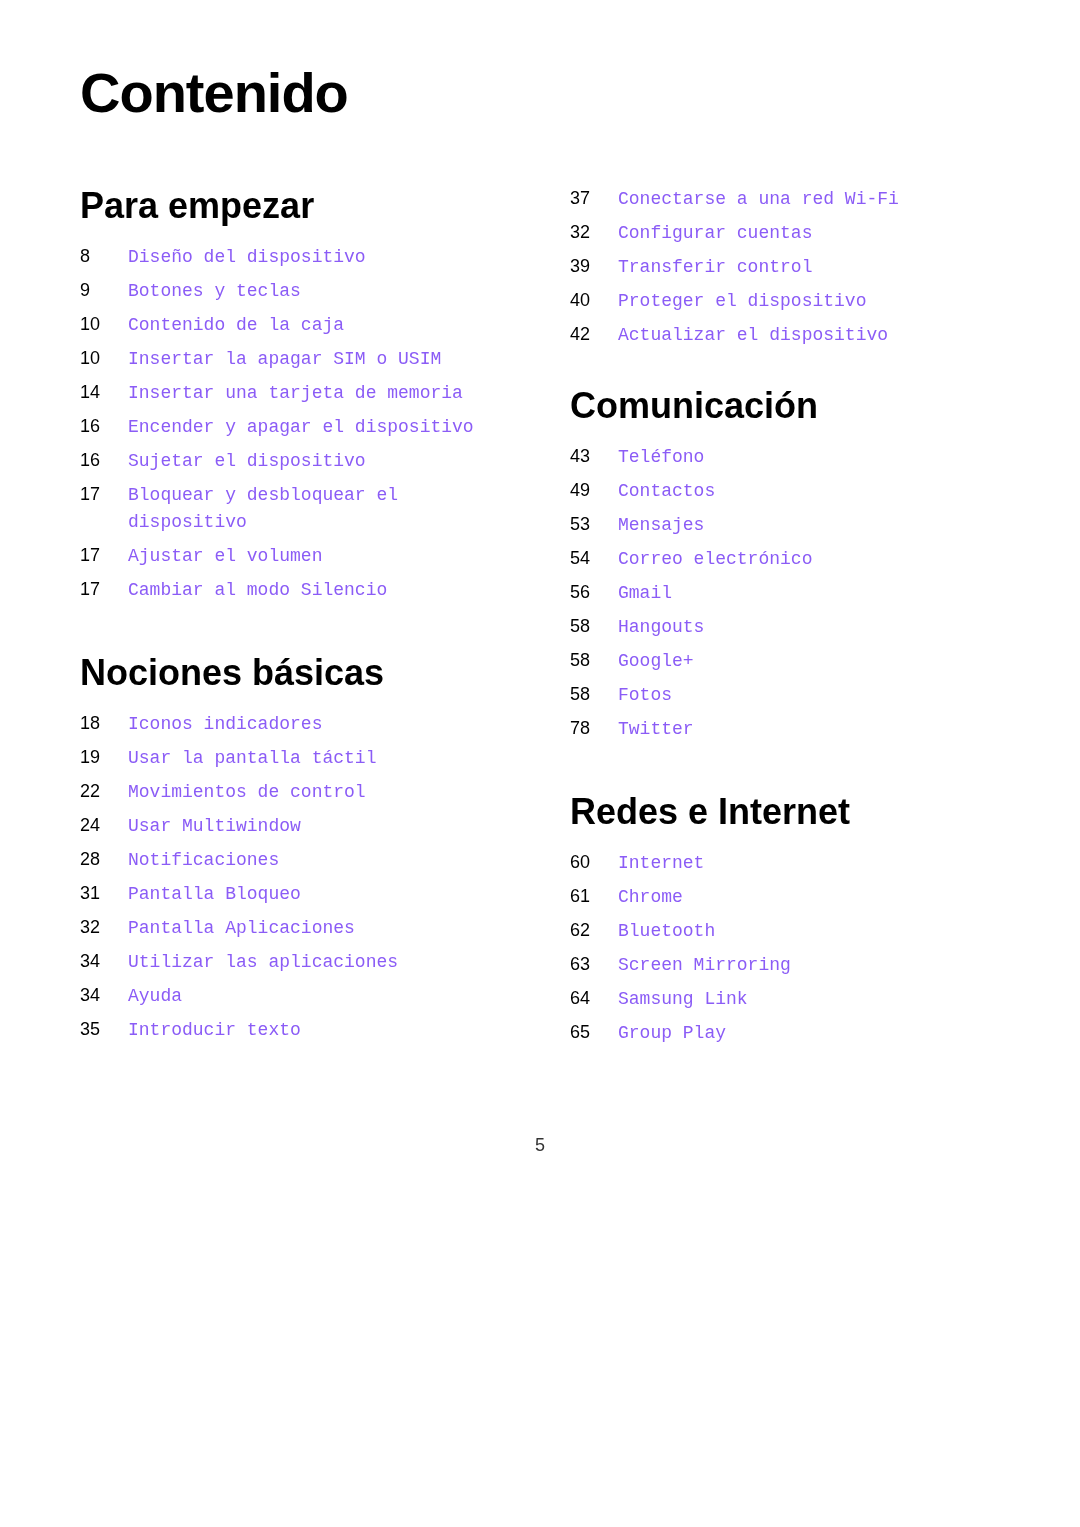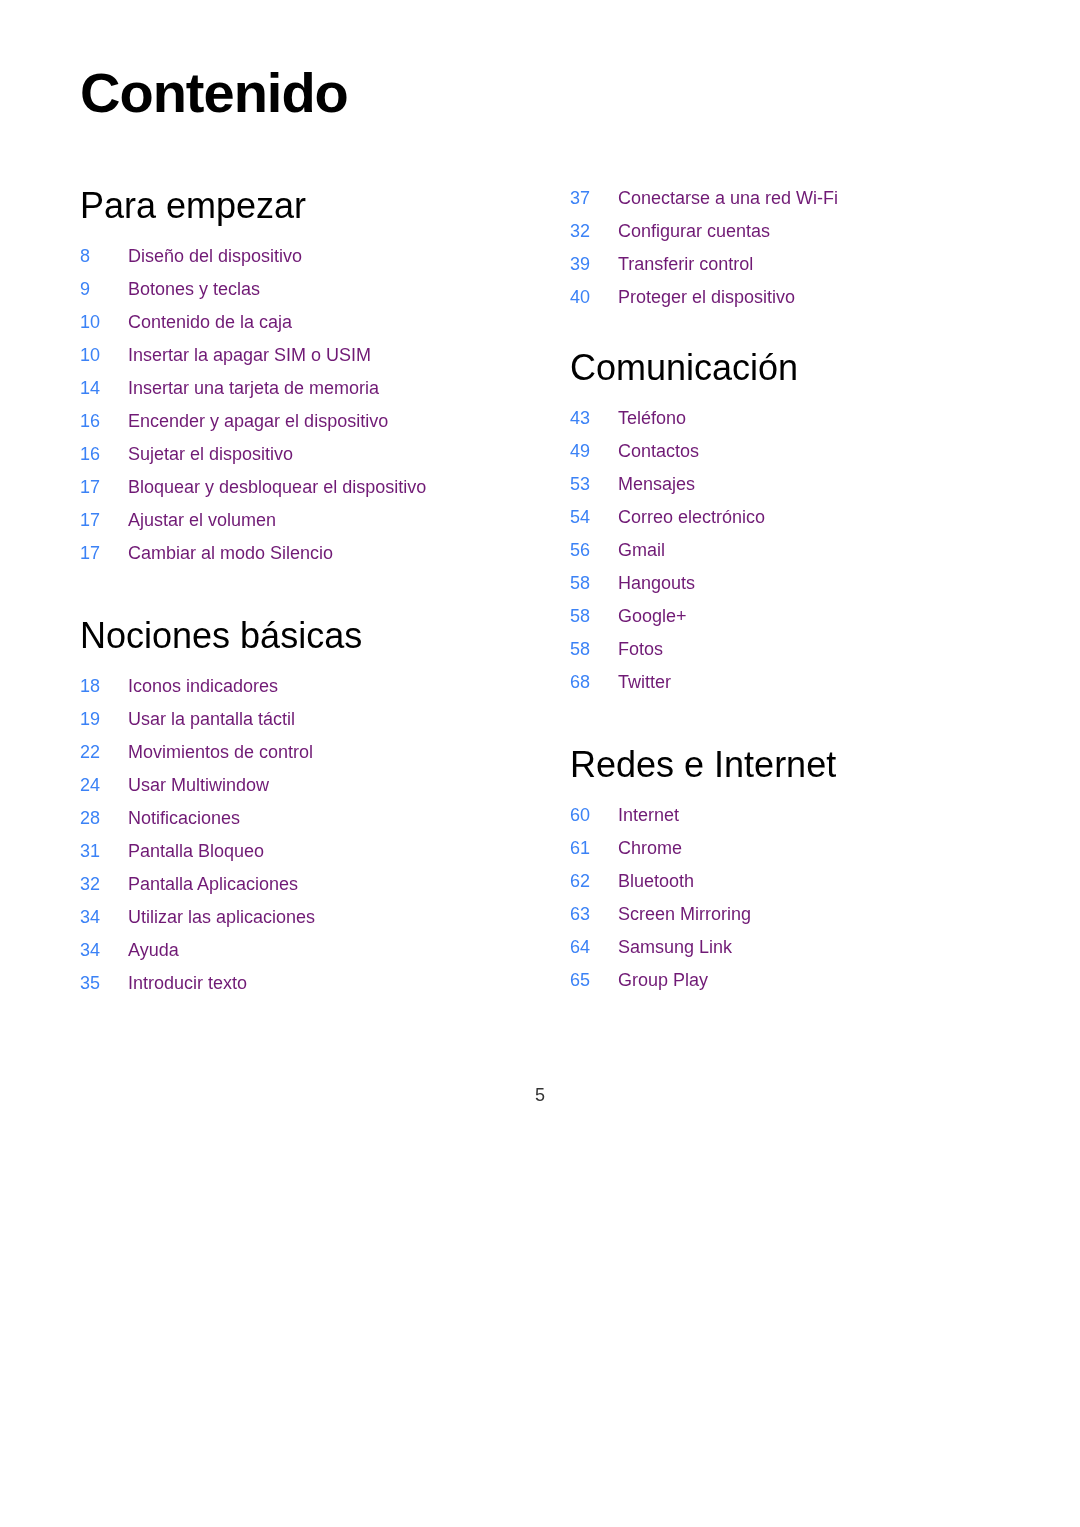--- a/index.html
+++ b/index.html
@@ -36,45 +36,46 @@
     .column-right {
       flex: 1;
     }
 
     .section {
       margin-bottom: 48px;
     }
 
     .section-title {
       font-size: 36px;
-      font-weight: 400;
+      font-weight: 700;
       margin-bottom: 16px;
     }
 
     .toc-list {
       list-style: none;
     }
 
     .toc-item {
       display: flex;
       align-items: baseline;
       margin-bottom: 6px;
       font-size: 18px;
       line-height: 1.5;
     }
 
     .toc-num {
       min-width: 48px;
-      color: #3b82f6;
+      color: #000000;
       font-size: 18px;
     }
 
     .toc-text {
-      color: #701a75;
-      font-size: 18px;
+      color: #8b5cf6;
+      font-size: 18px;
+      font-family: Liberation Mono, monospace;
     }
 
     .page-footer {
       text-align: center;
       margin-top: 40px;
       font-size: 18px;
       color: #333;
     }
   </style>
 </head>
@@ -191,20 +192,24 @@
             <span class="toc-text">Configurar cuentas</span>
           </li>
         <li class="toc-item">
             <span class="toc-num">39</span>
             <span class="toc-text">Transferir control</span>
           </li>
         <li class="toc-item">
             <span class="toc-num">40</span>
             <span class="toc-text">Proteger el dispositivo</span>
           </li>
+        <li class="toc-item">
+            <span class="toc-num">42</span>
+            <span class="toc-text">Actualizar el dispositivo</span>
+          </li>
       </ul>
     </div>
 
     <div class="section">
       <h2 class="section-title">Comunicación</h2>
       <ul class="toc-list">
         <li class="toc-item">
             <span class="toc-num">43</span>
             <span class="toc-text">Teléfono</span>
           </li>
@@ -230,21 +235,21 @@
           </li>
         <li class="toc-item">
             <span class="toc-num">58</span>
             <span class="toc-text">Google+</span>
           </li>
         <li class="toc-item">
             <span class="toc-num">58</span>
             <span class="toc-text">Fotos</span>
           </li>
         <li class="toc-item">
-            <span class="toc-num">68</span>
+            <span class="toc-num">78</span>
             <span class="toc-text">Twitter</span>
           </li>
       </ul>
     </div>
 
     <div class="section">
       <h2 class="section-title">Redes e Internet</h2>
       <ul class="toc-list">
         <li class="toc-item">
             <span class="toc-num">60</span>

